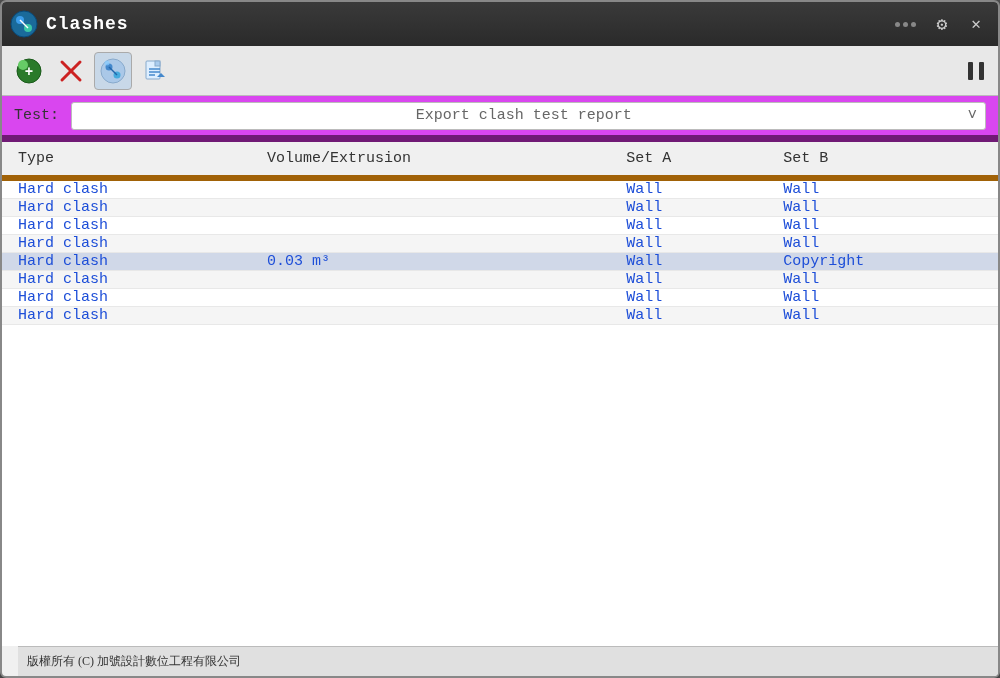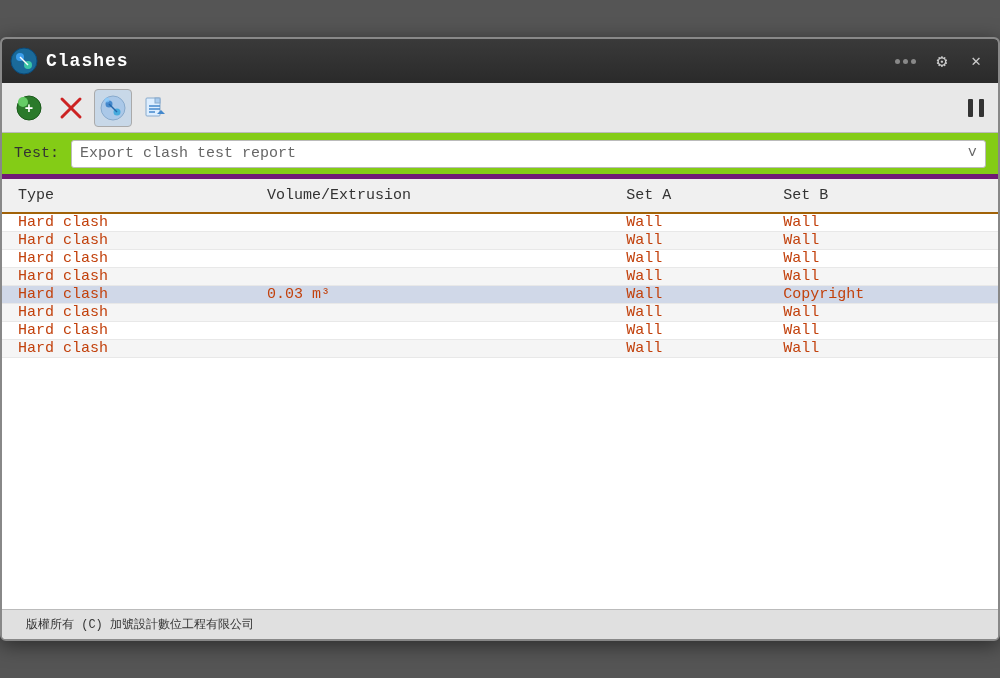--- a/index.html
+++ b/index.html
@@ -9,21 +9,21 @@
       display: flex;
       justify-content: center;
       align-items: center;
       width: 1000px;
       height: 678px;
       font-family: 'Courier New', Courier, monospace;
     }
 
     .window {
       width: 1000px;
-      height: 604px;
+      height: 678px;
       background: #f0f0f0;
       border: 2px solid #888;
       border-radius: 6px;
       overflow: hidden;
       display: flex;
       flex-direction: column;
       box-shadow: 0 4px 20px rgba(0,0,0,0.5);
     }
 
     
@@ -133,27 +133,28 @@
       display: flex;
       align-items: center;
       justify-content: center;
       cursor: pointer;
       font-size: 20px;
       color: #333;
     }
 
     
     .test-bar {
-      background: #84cc16;
-      border-bottom: 5px solid #701a75;
+      background: #d946ef;
+      border-bottom: 7px solid #701a75;
       display: flex;
       align-items: center;
       padding: 8px 12px;
       height: 46px;
       flex-shrink: 0;
+      text-align: center;
     }
 
     .test-label {
       font-family: 'Courier New', Courier, monospace;
       font-size: 15px;
       color: #333;
       margin-right: 12px;
     }
 
     .test-dropdown {
@@ -188,21 +189,21 @@
 
     table {
       width: 100%;
       border-collapse: collapse;
       font-family: 'Courier New', Courier, monospace;
       font-size: 15px;
     }
 
     thead tr {
       background: #f0f0f0;
-      border-bottom: 2px solid #a16207;
+      border-bottom: 6px solid #a16207;
     }
 
     th {
       text-align: left;
       padding: 8px 16px;
       font-weight: normal;
       color: #333;
       font-size: 15px;
     }
 
@@ -217,32 +218,33 @@
     tbody tr:nth-child(odd) {
       background: white;
     }
 
     tbody tr.highlighted {
       background: #d0d8e8 !important;
     }
 
     td {
       padding: 0 16px;
-      color: #c2410c;
+      color: #1d4ed8;
     }
 
     
     .footer {
       background: #e0e0e0;
       border-top: 1px solid #bbb;
-      padding: 6px 24px;
-      font-family: Liberation Mono, monospace;
+      padding: 6px 9px;
+      font-family: Liberation Serif, serif;
       font-size: 12px;
       color: #333;
       flex-shrink: 0;
+      margin-left: 16px;
     }
 
     .footer-line2 {
       font-size: 11px;
       color: #555;
     }
   </style>
 </head>
 <body>
 

